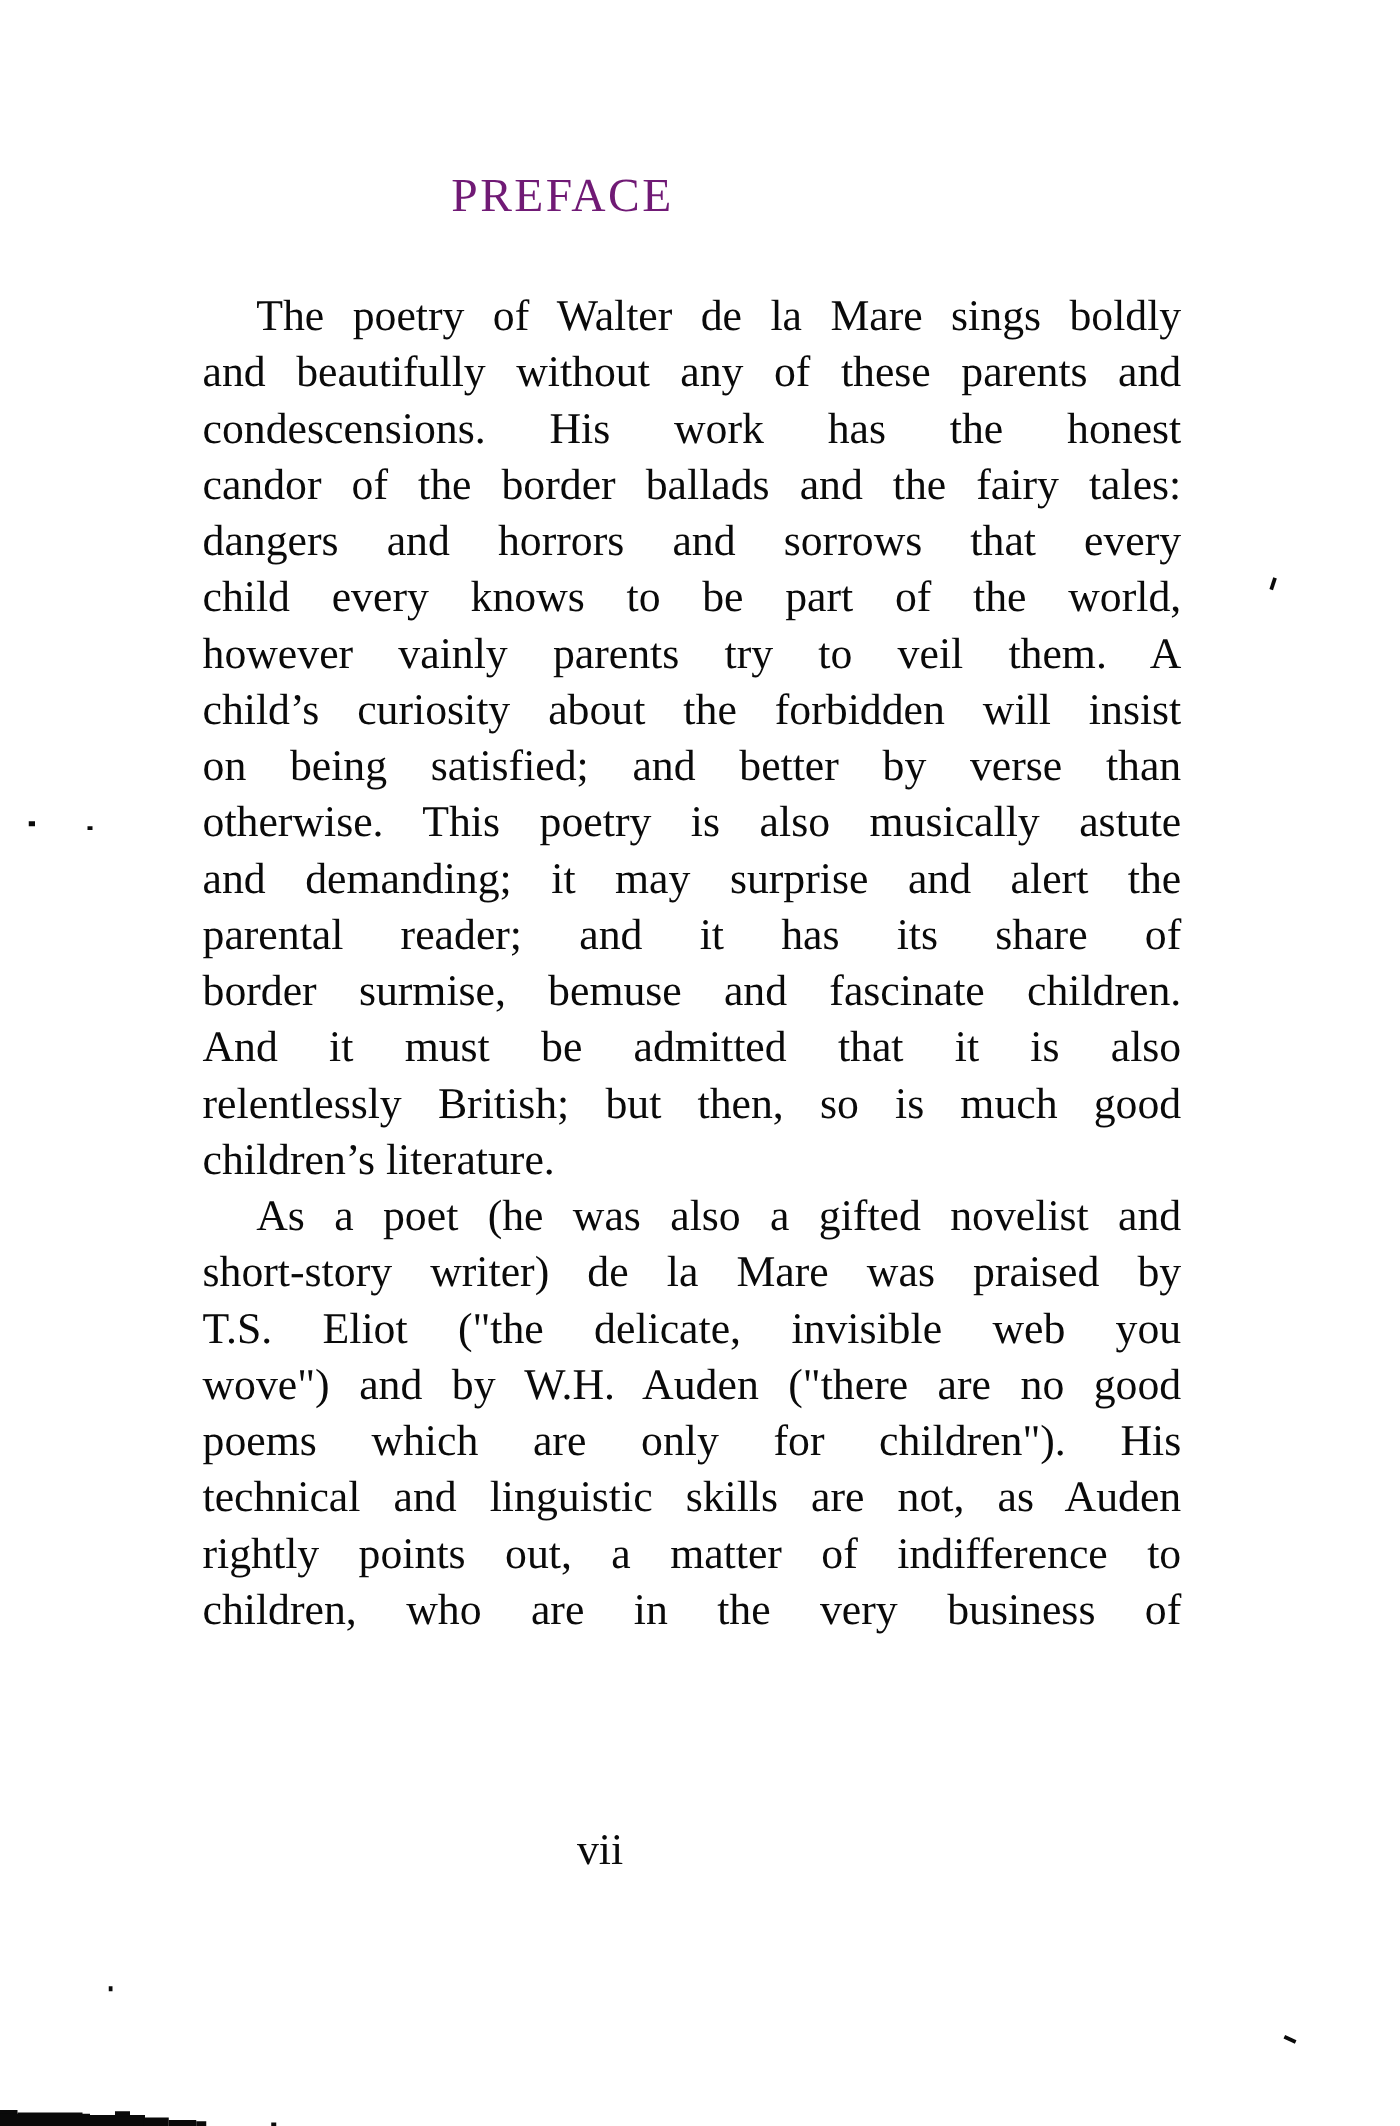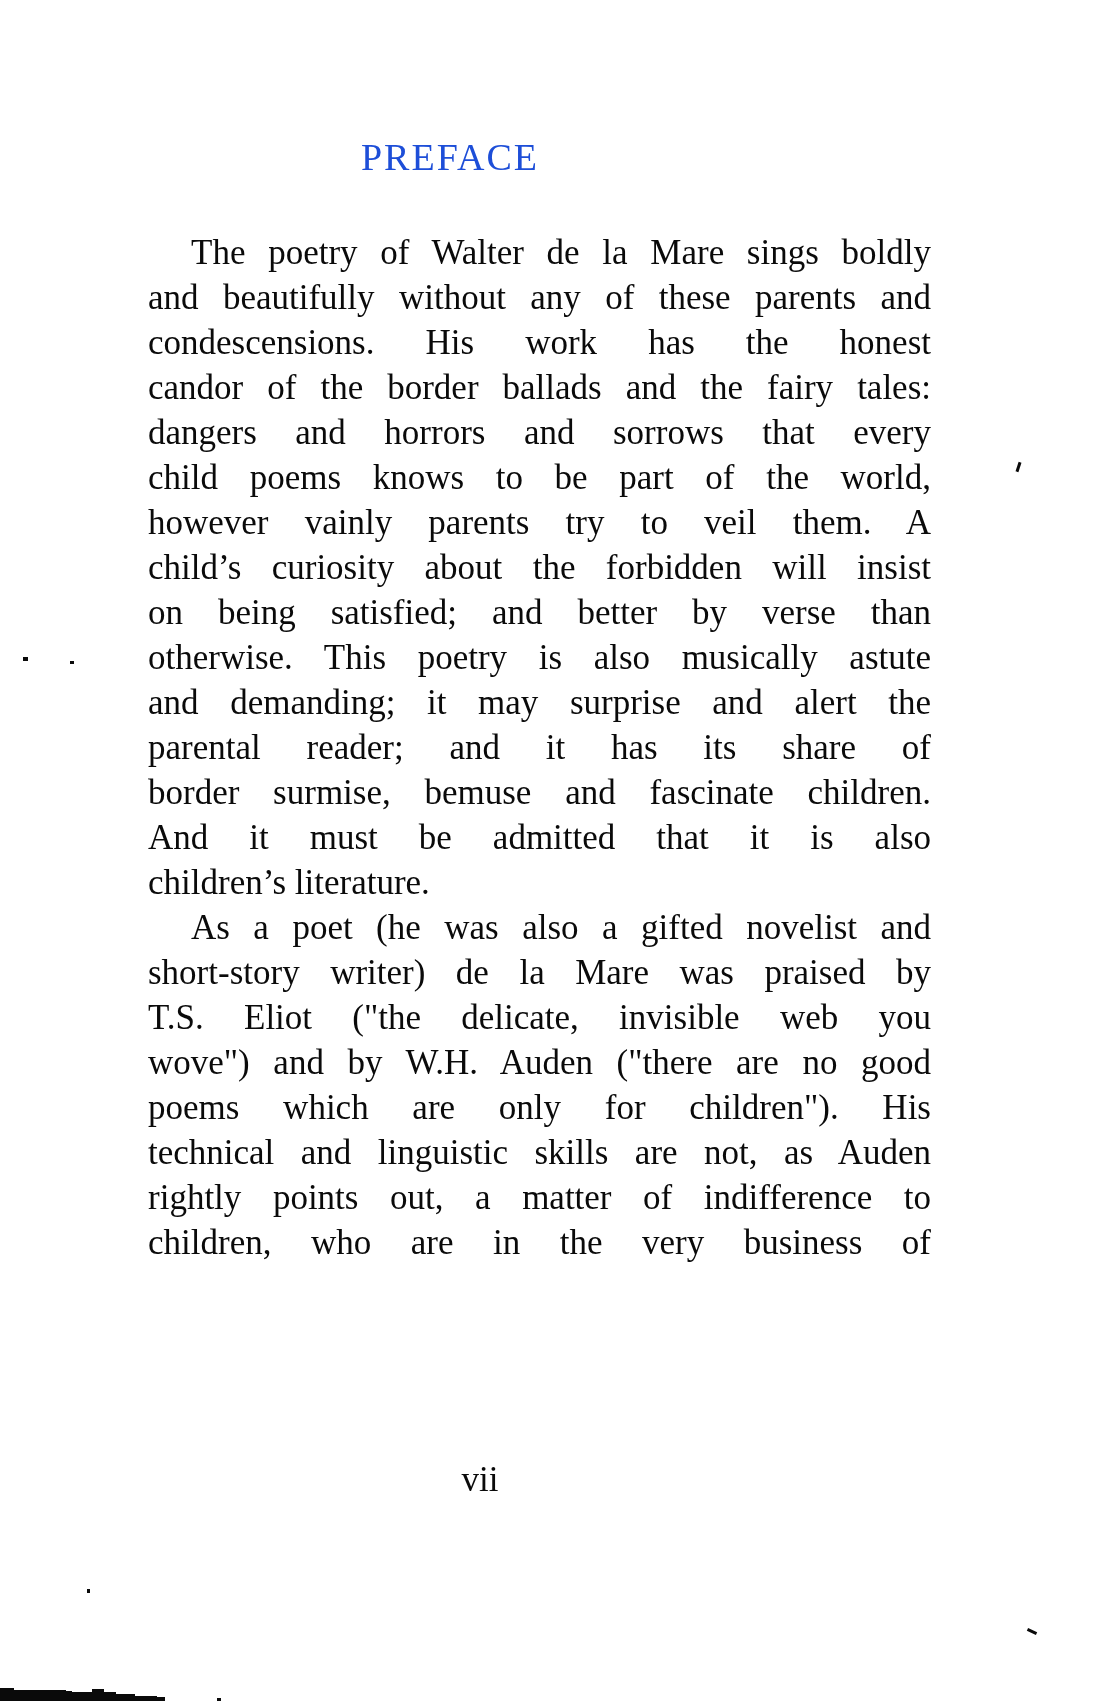--- a/index.html
+++ b/index.html
@@ -19,26 +19,26 @@
   }
   .page-title {
     position: absolute;
     top: 136px;
     left: 0;
     width: 900px;
     text-align: center;
     font-size: 38px;
     letter-spacing: 2px;
     line-height: 42px;
-    color: #1d4ed8;
+    color: #701a75;
   }
   .body-text {
     position: absolute;
     top: 230px;
-    left: 148px;
+    left: 162px;
     width: 783px;
     font-size: 35px;
     line-height: 45px;
     color: #0a0a0a;
   }
   .line {
     height: 45px;
     text-align: justify;
     text-align-last: justify;
     white-space: normal;
@@ -93,29 +93,30 @@
   <div class="page-title">PREFACE</div>
 
   <div class="body-text">
 
     <div>
       <div class="line indent">The poetry of Walter de la Mare sings boldly</div>
       <div class="line">and beautifully without any of these parents and</div>
       <div class="line">condescensions. His work has the honest</div>
       <div class="line">candor of the border ballads and the fairy tales:</div>
       <div class="line">dangers and horrors and sorrows that every</div>
-      <div class="line">child poems knows to be part of the world,</div>
+      <div class="line">child every knows to be part of the world,</div>
       <div class="line">however vainly parents try to veil them. A</div>
       <div class="line">child’s curiosity about the forbidden will insist</div>
       <div class="line">on being satisfied; and better by verse than</div>
       <div class="line">otherwise. This poetry is also musically astute</div>
       <div class="line">and demanding; it may surprise and alert the</div>
       <div class="line">parental reader; and it has its share of</div>
       <div class="line">border surmise, bemuse and fascinate children.</div>
       <div class="line">And it must be admitted that it is also</div>
+      <div class="line">relentlessly British; but then, so is much good</div>
       <div class="line para-end">children’s literature.</div>
     </div>
 
     <div>
       <div class="line indent">As a poet (he was also a gifted novelist and</div>
       <div class="line">short-story writer) de la Mare was praised by</div>
       <div class="line">T.S. Eliot ("the delicate, invisible web you</div>
       <div class="line">wove") and by W.H. Auden ("there are no good</div>
       <div class="line">poems which are only for children"). His</div>
       <div class="line">technical and linguistic skills are not, as Auden</div>

